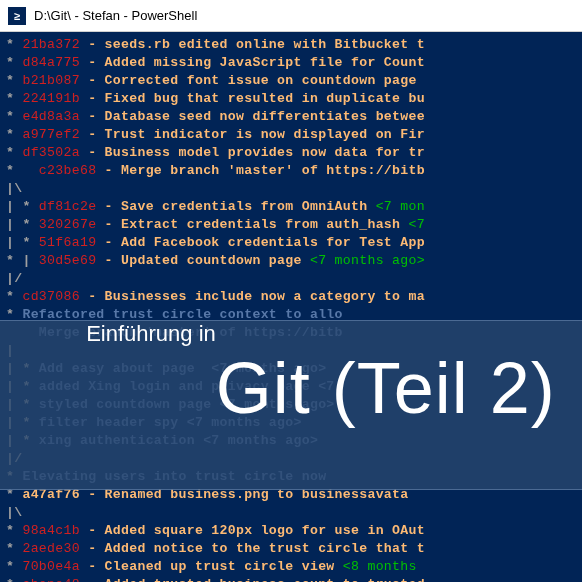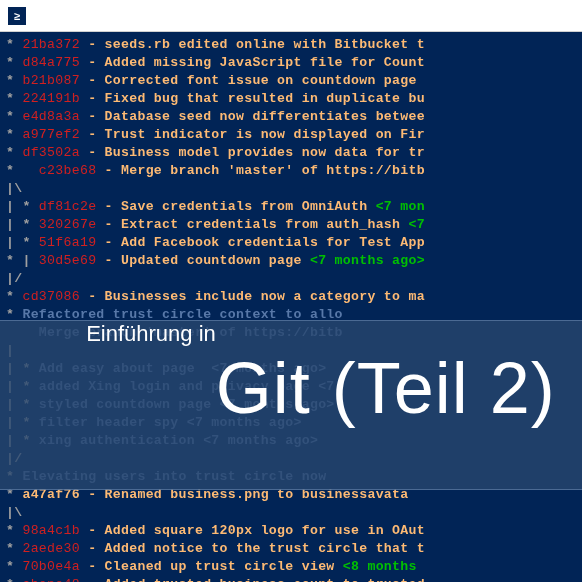--- a/index.html
+++ b/index.html
@@ -43,21 +43,21 @@
       white-space: pre;
       letter-spacing: 0.3px;
       font-weight: bold;
     }
     .line { display: block; }
     .graph  { color: #a0a0a0; }
     .hash-r { color: #d02020; font-weight: normal; text-align: right; }
     .hash-y { color: #fdba74; font-weight: bold; }
     .msg    { color: #fdba74; font-weight: bold; }
     .msg-dim{ color: #5878a8; font-weight: bold; }
-    .age    { color: #00c000; font-weight: bold; }
+    .age    { color: #00c000; font-weight: normal; }
     .overlay {
       position: absolute;
       left: 0; right: 0;
       top: 320px;
       height: 170px;
       background: rgba(40,70,110,0.78);
       display: flex;
       flex-direction: row;
       justify-content: center;
       padding-left: 60px;
@@ -67,20 +67,21 @@
       border-bottom: 1px solid rgba(120,150,190,.5);
     }
     .overlay-sub { font-size: 22px; font-weight: 300; margin-bottom: 6px; }
     .overlay-title { font-size: 72px; font-weight: 400; letter-spacing: 1px; margin-top: 26px; }
   </style>
 </head>
 <body>
 
 <div class="titlebar">
   <div class="titlebar-icon">≥</div>
+  <span>D:\Git\ - Stefan - PowerShell</span>
 </div>
 
 <div class="terminal" id="terminal"><span class="line"><span class="graph">* </span><span class="hash-r">21ba372</span><span class="msg"> - seeds.rb edited online with Bitbucket t</span></span><span class="line"><span class="graph">* </span><span class="hash-r">d84a775</span><span class="msg"> - Added missing JavaScript file for Count</span></span><span class="line"><span class="graph">* </span><span class="hash-r">b21b087</span><span class="msg"> - Corrected font issue on countdown page </span></span><span class="line"><span class="graph">* </span><span class="hash-r">224191b</span><span class="msg"> - Fixed bug that resulted in duplicate bu</span></span><span class="line"><span class="graph">* </span><span class="hash-r">e4d8a3a</span><span class="msg"> - Database seed now differentiates betwee</span></span><span class="line"><span class="graph">* </span><span class="hash-r">a977ef2</span><span class="msg"> - Trust indicator is now displayed on Fir</span></span><span class="line"><span class="graph">* </span><span class="hash-r">df3502a</span><span class="msg"> - Business model provides now data for tr</span></span><span class="line"><span class="graph">*   </span><span class="hash-r">c23be68</span><span class="msg"> - Merge branch 'master' of https://bitb</span></span><span class="line"><span class="graph">|\  </span></span><span class="line"><span class="graph">| * </span><span class="hash-r">df81c2e</span><span class="msg"> - Save credentials from OmniAuth</span><span class="age"> &lt;7 mon</span></span><span class="line"><span class="graph">| * </span><span class="hash-r">320267e</span><span class="msg"> - Extract credentials from auth_hash</span><span class="age"> &lt;7</span></span><span class="line"><span class="graph">| * </span><span class="hash-r">51f6a19</span><span class="msg"> - Add Facebook credentials for Test App</span></span><span class="line"><span class="graph">* | </span><span class="hash-r">30d5e69</span><span class="msg"> - Updated countdown page</span><span class="age"> &lt;7 months ago&gt;</span></span><span class="line"><span class="graph">|/  </span></span><span class="line"><span class="graph">* </span><span class="hash-r">cd37086</span><span class="msg"> - Businesses include now a category to ma</span></span><span class="line"><span class="graph">* </span><span class="msg-dim">Refactored trust circle context to allo</span></span><span class="line"><span class="graph">    </span><span class="msg-dim">Merge branch 'master' of https://bitb</span></span><span class="line"><span class="graph">|   </span></span><span class="line"><span class="graph">| * </span><span class="msg-dim">Add easy about page  &lt;7 months ago&gt;</span></span><span class="line"><span class="graph">| * </span><span class="msg-dim">added Xing login and privacy page &lt;7</span></span><span class="line"><span class="graph">| * </span><span class="msg-dim">styled countdown page &lt;7 months ago&gt;</span></span><span class="line"><span class="graph">| * </span><span class="msg-dim">filter header spy &lt;7 months ago&gt;</span></span><span class="line"><span class="graph">| * </span><span class="msg-dim">xing authentication &lt;7 months ago&gt;</span></span><span class="line"><span class="graph">|/  </span></span><span class="line"><span class="graph">* </span><span class="msg-dim">Elevating users into trust circle now</span></span><span class="line"><span class="graph">* </span><span class="hash-y">a47af76</span><span class="msg"> - Renamed business.png to businessavata</span></span><span class="line"><span class="graph">|\  </span></span><span class="line"><span class="graph">* </span><span class="hash-r">98a4c1b</span><span class="msg"> - Added square 120px logo for use in OAut</span></span><span class="line"><span class="graph">* </span><span class="hash-r">2aede30</span><span class="msg"> - Added notice to the trust circle that t</span></span><span class="line"><span class="graph">* </span><span class="hash-r">70b0e4a</span><span class="msg"> - Cleaned up trust circle view</span><span class="age"> &lt;8 months </span></span><span class="line"><span class="graph">* </span><span class="hash-r">abene48</span><span class="msg"> - Added trusted business count to trusted</span></span></div>
 
 <div class="overlay">
   <div class="overlay-sub">Einführung in</div>
   <div class="overlay-title">Git (Teil 2)</div>
 </div>
 
 </body></html>

